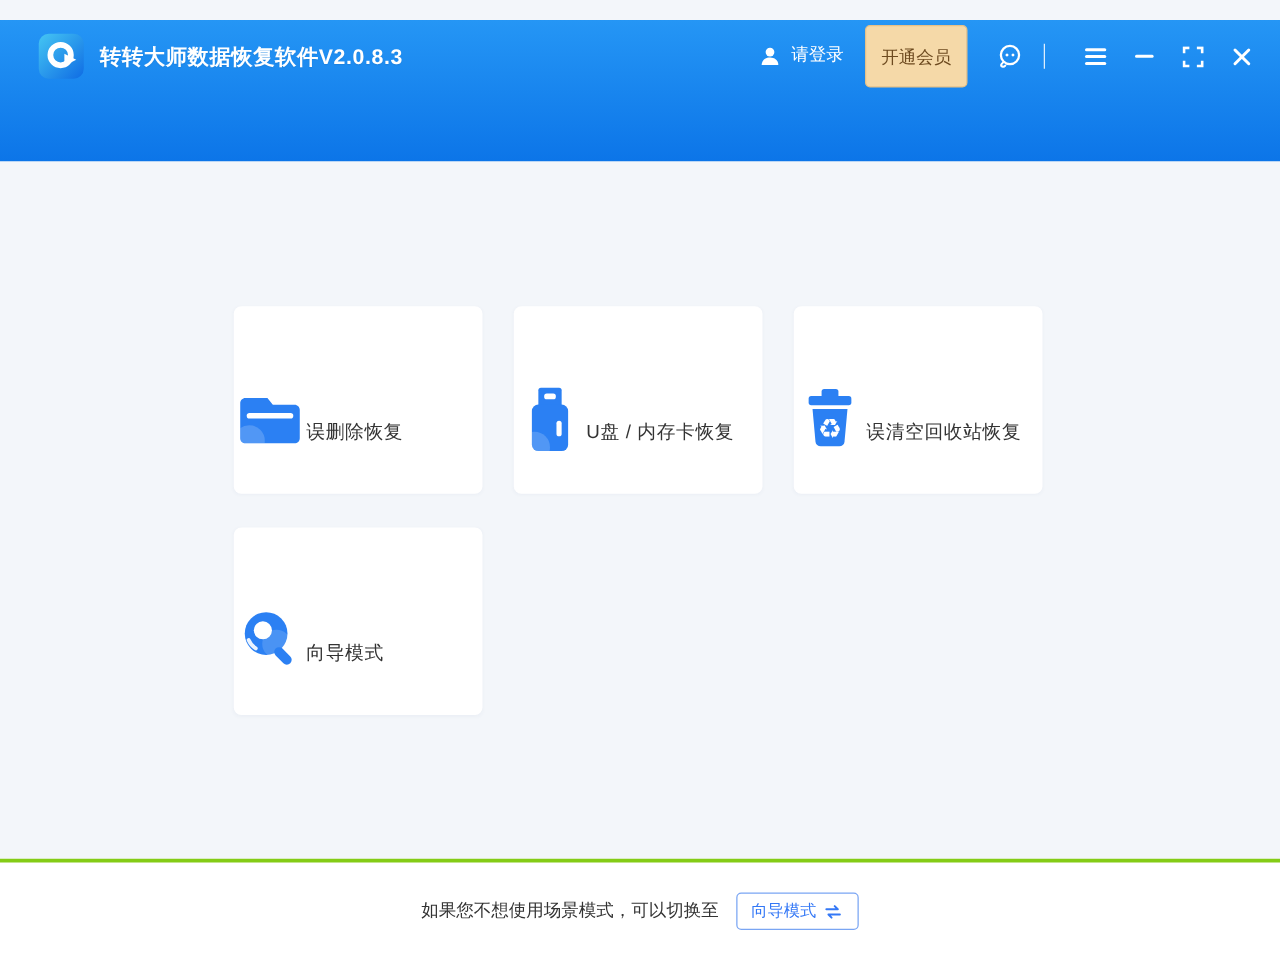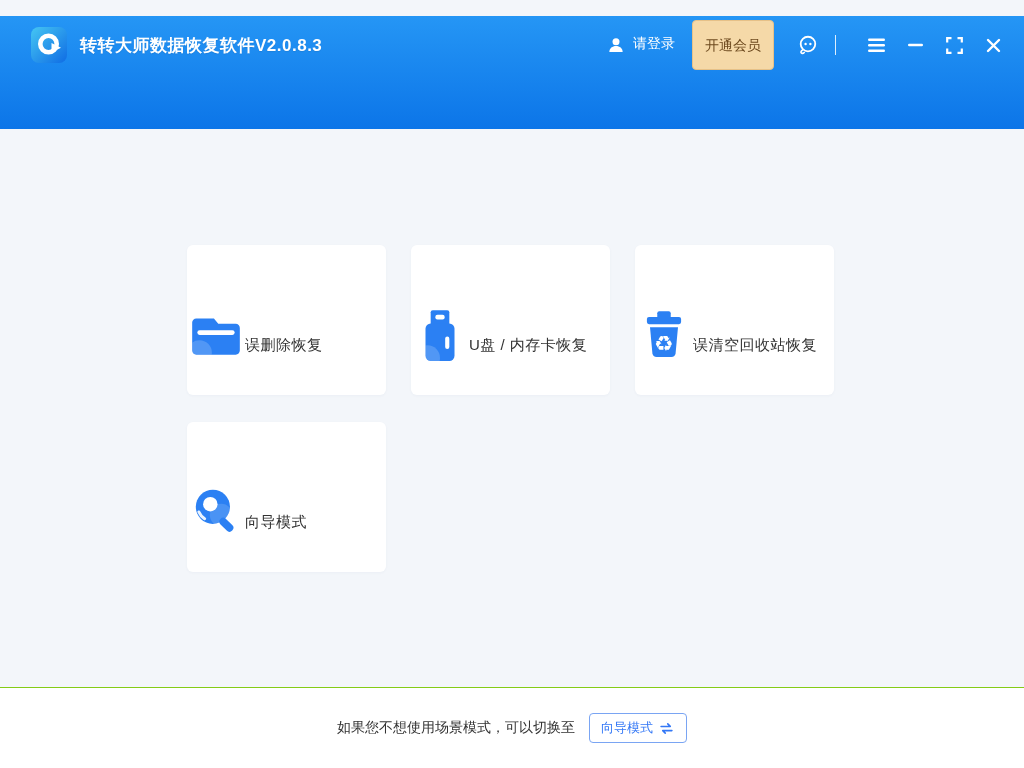--- a/index.html
+++ b/index.html
@@ -64,21 +64,21 @@
     padding-top: 29px; cursor: pointer;
   }
   .card-icon { width: 58px; height: 58px; }
   .card-label {
     margin-top: 21px; font-size: 15px; color: #333333; font-weight: 500;
     letter-spacing: 0.5px;
   }
   
   .footer {
     position: absolute; left: 0; top: 687px; width: 1024px; height: 81px;
-    background: #ffffff; border-top: 1px solid #84cc16;
+    background: #ffffff; border-top: 3px solid #84cc16;
     display: flex; align-items: center; justify-content: center;
   }
   .footer-hint { font-size: 14px; color: #333333; }
   .wizard-btn {
     margin-left: 14px;
     display: flex; align-items: center; gap: 5px;
     background: #ffffff; border: 1px solid #7aa5f3; border-radius: 4px;
     color: #3478f6; font-size: 13px; padding: 5px 11px;
     cursor: pointer; font-family: inherit;
   }

